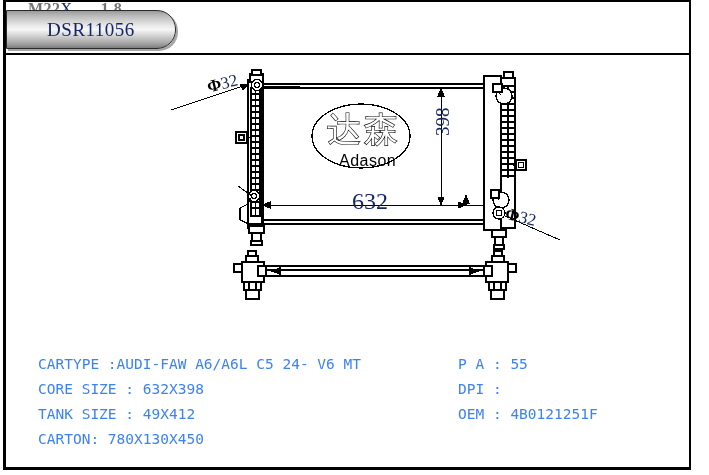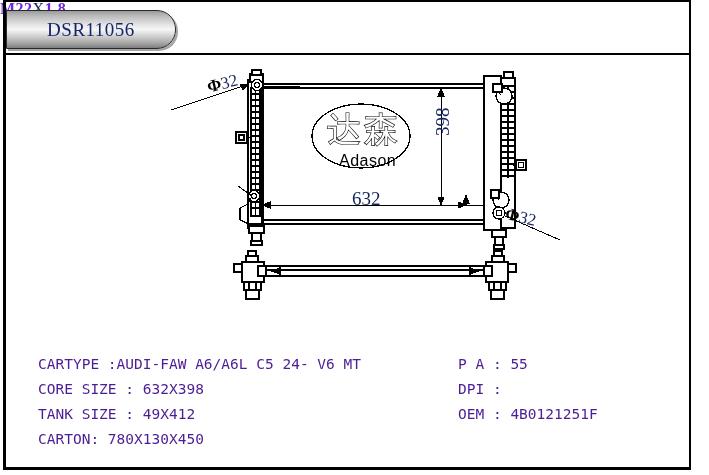--- a/index.html
+++ b/index.html
@@ -93,52 +93,52 @@
     width: 640px;
     display: flex;
     flex-direction: row;
   }
   #spec-col-left { width: 420px; }
   #spec-col-right { width: 220px; }
   .spec-line {
     font-family: "DejaVu Sans Mono", "Liberation Mono", monospace;
     font-size: 14.5px;
     line-height: 25px;
-    color: #4c1d95;
+    color: #3b82f6;
     white-space: pre;
     letter-spacing: 0px;
   }
 
   
   .dim-text {
     position: absolute;
     font-family: "Liberation Serif", serif;
     color: #15255f;
     white-space: nowrap;
   }
   #dim-width-label {
     left: 352px; top: 188px;
-    font-size: 19px;
+    font-size: 24px;
   }
   #dim-height-label {
     left: 432px; top: 136px;
     font-size: 19px;
     transform: rotate(-90deg);
     transform-origin: left top;
   }
   #dim-thread-label {
     left: 163px; top: 174px;
     font-family: "Liberation Serif", serif;
     font-size: 16px;
     font-weight: bold;
     color: #000;
     letter-spacing: 0.5px;
   }
   #dim-thread-label .x-char { color: #15255f; font-weight: normal; }
-  #dim-thread-label .num-char { color: #6d28d9; }
+  #dim-thread-label .num-char { color: #737373; padding-left: 28px; }
   .phi-label {
     position: absolute;
     font-family: "Liberation Serif", serif;
     font-size: 17px;
     white-space: nowrap;
   }
   .phi-label .phi-sym { color: #000; font-weight: bold; }
   .phi-label .phi-num { color: #15255f; }
   #phi-label-top { left: 205px; top: 78px; transform: rotate(-14deg); transform-origin: left top; }
   #phi-label-bottom { left: 508px; top: 204px; transform: rotate(14deg); transform-origin: left top; }

